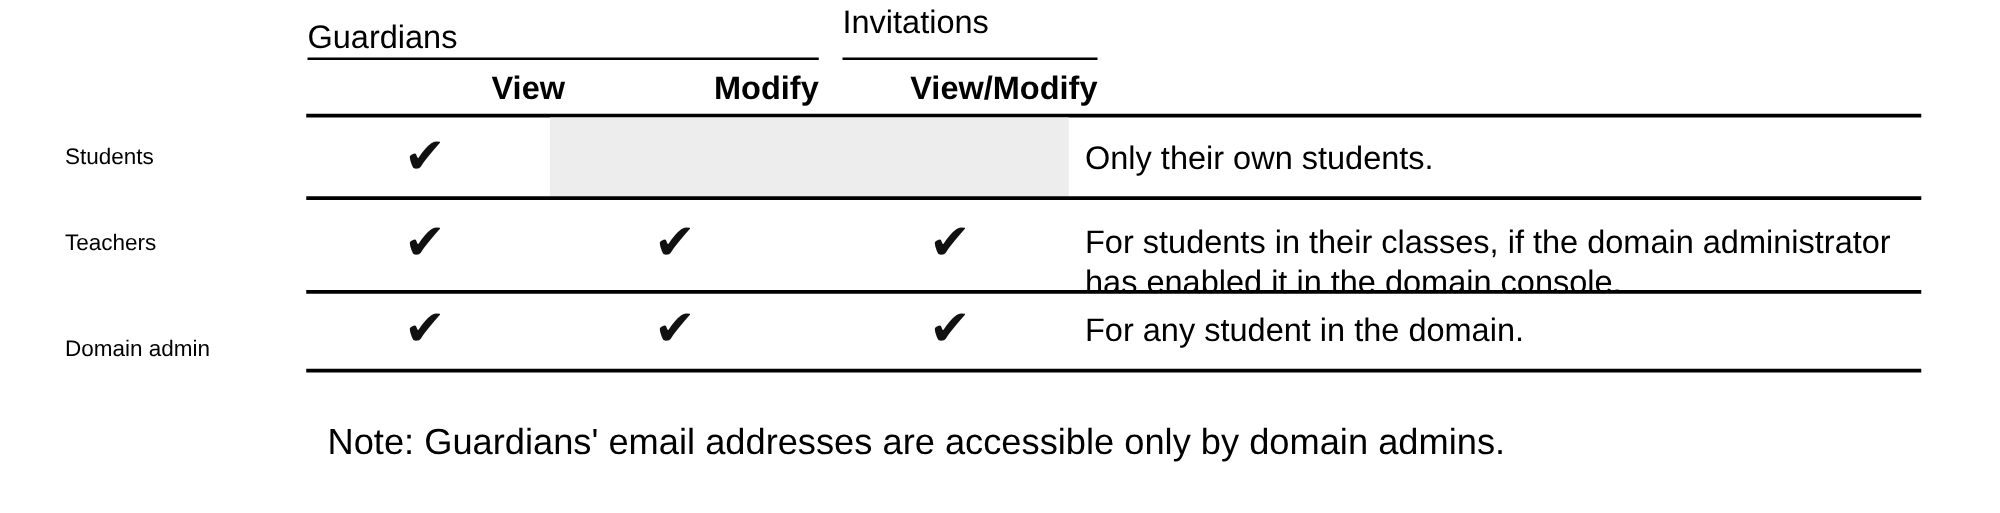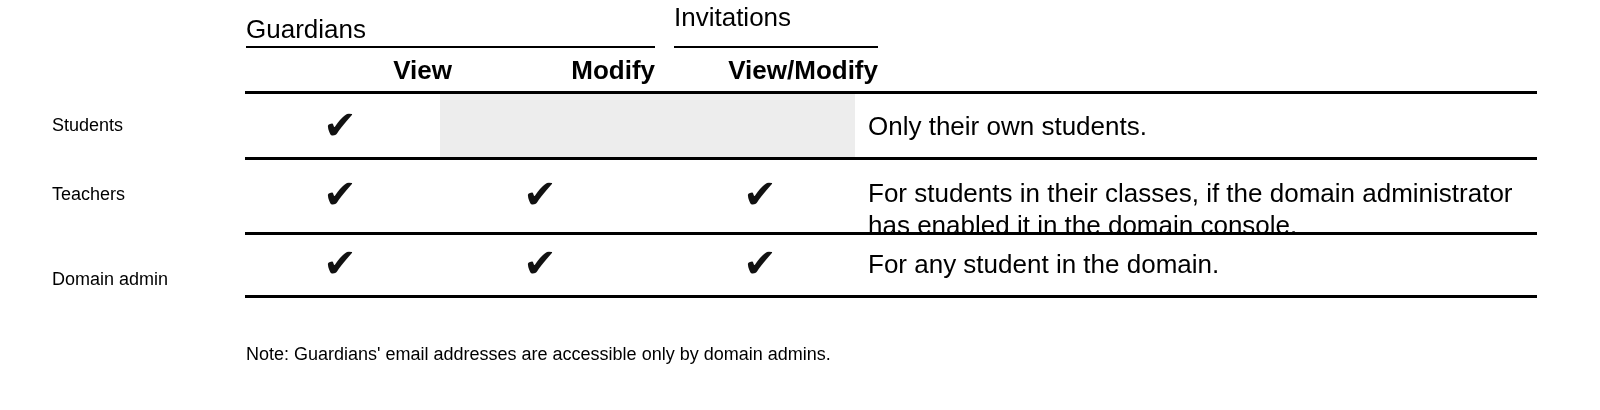--- a/index.html
+++ b/index.html
@@ -91,23 +91,23 @@
     position: absolute;
     left: 868px;
     font-size: 26px;
     line-height: 32px;
     width: 660px;
   }
 
   
   .note {
     position: absolute;
-    left: 246px;
+    left: 262px;
     top: 339px;
-    font-size: 18px;
+    font-size: 29px;
     line-height: 30px;
     white-space: nowrap;
   }
 </style>
 </head>
 <body>
 
 <div id="permissions-figure">
 
   <div class="group-label" style="left:246px; top:14px; width:409px;">Guardians</div>

